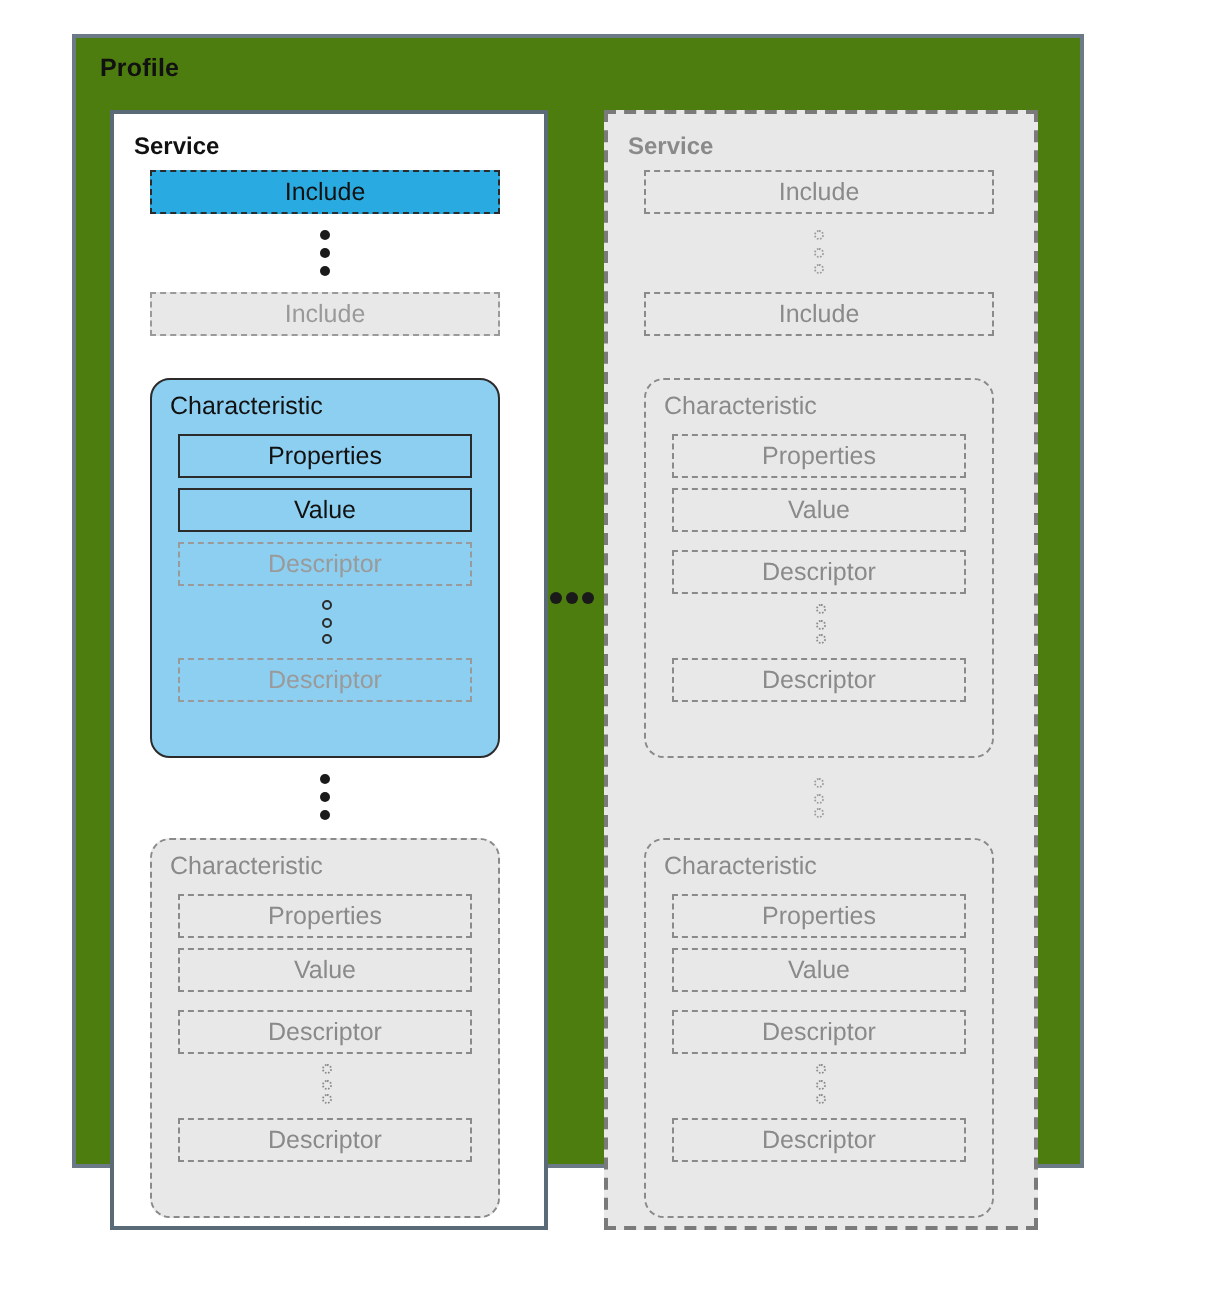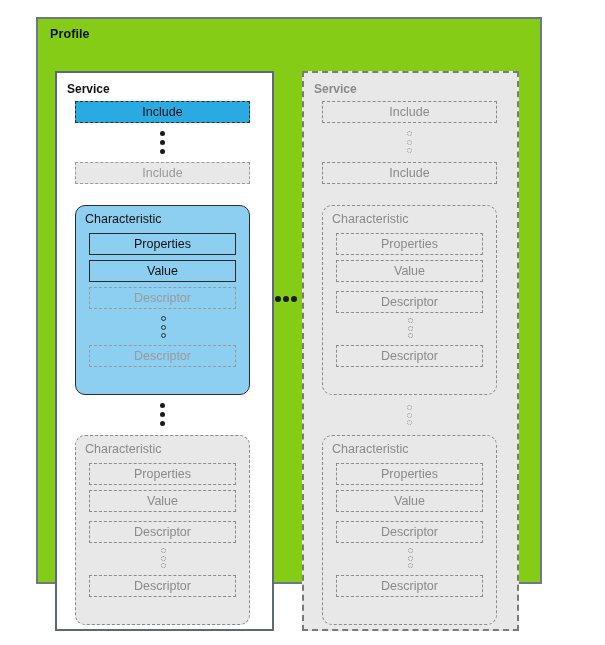--- a/index.html
+++ b/index.html
@@ -19,39 +19,38 @@
     overflow: hidden;
   }
 
   
   .profile-box {
     position: absolute;
     left: 36px;
     top: 17px;
     width: 506px;
     height: 567px;
-    background: #84cc16;
+    background: #4d7c0f;
     border: 2px solid #6b7a86;
     box-sizing: border-box;
   }
   .profile-title {
     position: absolute;
     left: 12px;
     top: 8px;
     font-size: 12.5px;
     font-weight: bold;
     color: #111111;
     letter-spacing: 0.1px;
   }
 
   
   .service-box {
     position: absolute;
     box-sizing: border-box;
-    margin-top: 16px;
   }
   .service-box.active {
     left: 17px;
     top: 36px;
     width: 219px;
     height: 560px;
     background: #ffffff;
     border: 2px solid #5a6b77;
   }
   .service-box.inactive {

